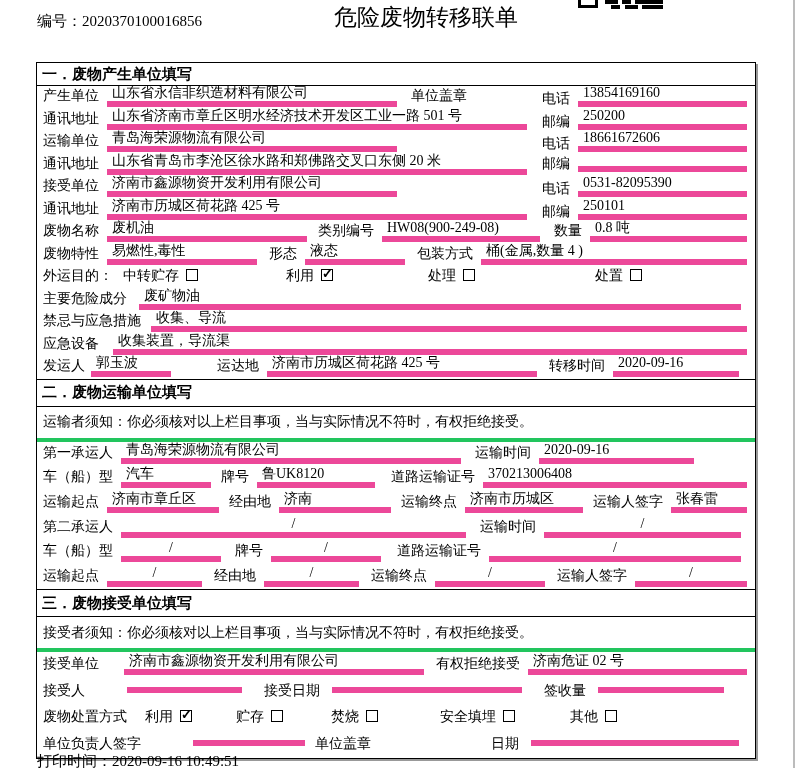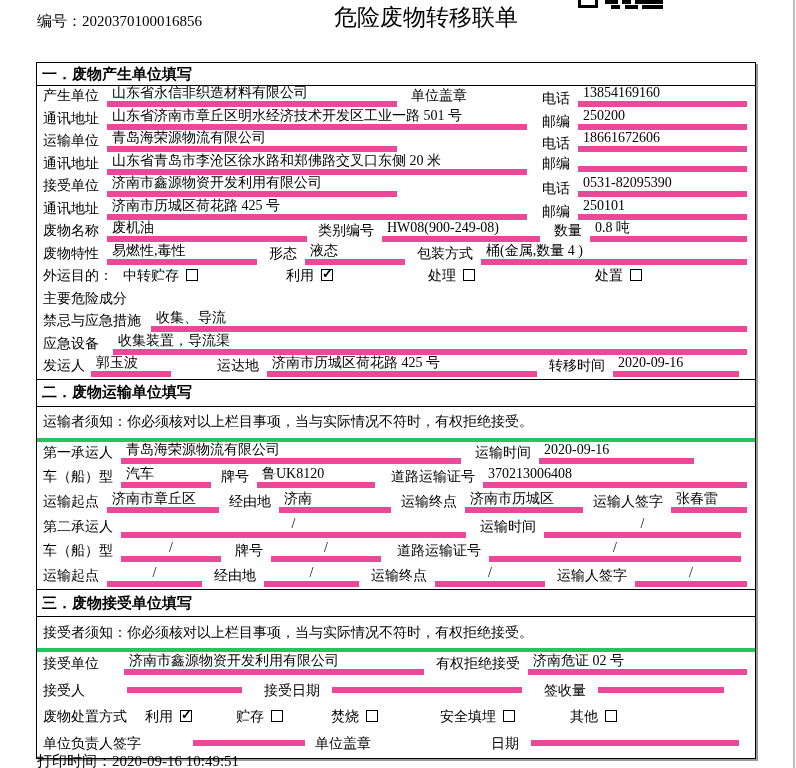--- a/index.html
+++ b/index.html
@@ -138,20 +138,21 @@
     <span class="lbl" style="margin-left:88px">利用</span>
     <span class="cb checked"></span>
     <span class="lbl" style="margin-left:95px">处理</span>
     <span class="cb"></span>
     <span class="lbl" style="margin-left:120px">处置</span>
     <span class="cb"></span>
   </div>
 
   <div class="row r1">
     <span class="lbl">主要危险成分</span>
+    <span class="u fx" style="margin-left:12px;margin-right:6px">废矿物油</span>
   </div>
 
   <div class="row r1">
     <span class="lbl">禁忌与应急措施</span>
     <span class="u fx" style="margin-left:10px">收集、导流</span>
   </div>
 
   <div class="row r1">
     <span class="lbl">应急设备</span>
     <span class="u fx" style="margin-left:14px">收集装置，导流渠</span>

